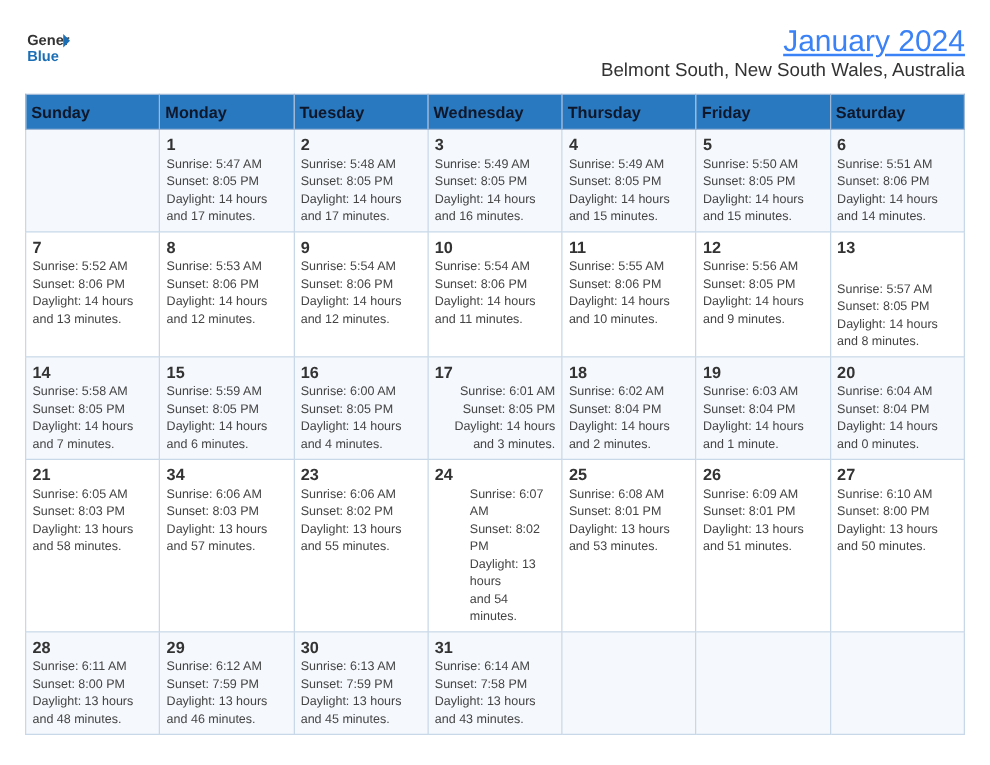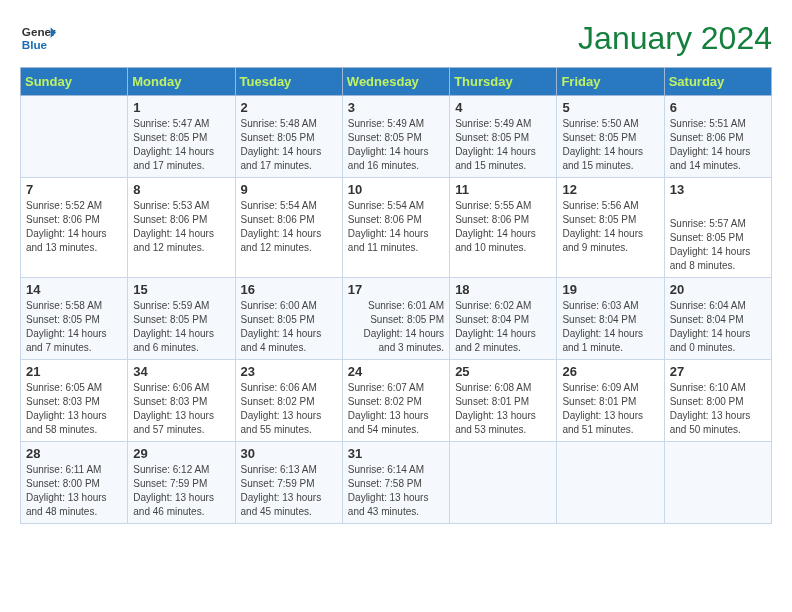--- a/index.html
+++ b/index.html
@@ -22,36 +22,37 @@
       gap: 4px;
     }
     .logo-icon {
       width: 36px;
       height: 36px;
     }
     .title-block {
       text-align: right;
     }
     .month-title {
-      font-size: 32px;
+      font-size: 24px;
       font-weight: normal;
-      color: #15803d;
+      color: #3b82f6;
+      text-decoration: underline;
     }
     .subtitle {
       font-size: 15px;
       color: #333;
     }
     table {
       width: 100%;
       border-collapse: collapse;
       table-layout: fixed;
     }
     thead tr th {
       background-color: #2979c0;
-      color: #bef264;
+      color: #0f172a;
       font-size: 13px;
       font-weight: bold;
       padding: 6px 4px;
       text-align: left;
       border: 1px solid #a0b8d8;
     }
     tbody tr td {
       border: 1px solid #c8d8e8;
       vertical-align: top;
       padding: 4px 5px;
@@ -83,20 +84,21 @@
 <div class="header">
   <div class="logo">
     <svg class="logo-icon" viewBox="0 0 40 40" xmlns="http://www.w3.org/2000/svg">
       <text x="2" y="18" font-size="13" font-weight="bold" fill="#333" font-family="Arial">General</text>
       <text x="2" y="32" font-size="13" font-weight="bold" fill="#1a6eb5" font-family="Arial">Blue</text>
       <polygon points="34,8 40,14 34,20" fill="#1a6eb5"></polygon>
     </svg>
   </div>
   <div class="title-block">
     <div class="month-title">January 2024</div>
+    <div class="subtitle">Belmont South, New South Wales, Australia</div>
   </div>
 </div>
 
 <table>
   <thead>
     <tr>
     <th>Sunday</th>
         <th>Monday</th>
         <th>Tuesday</th>
         <th>Wednesday</th>
@@ -270,21 +272,21 @@
         </td>
         <td>
           <span class="day-number">23</span>
           <div class="day-info" style="white-space: pre-line;">Sunrise: 6:06 AM
 Sunset: 8:02 PM
 Daylight: 13 hours
 and 55 minutes.</div>
         </td>
         <td>
           <span class="day-number">24</span>
-          <div class="day-info" style="white-space: pre-line;">Sunrise: 6:07 AM
+          <div class="day-info" style="white-space: pre-line; margin-left: 28px;">Sunrise: 6:07 AM
 Sunset: 8:02 PM
 Daylight: 13 hours
 and 54 minutes.</div>
         </td>
         <td>
           <span class="day-number">25</span>
           <div class="day-info" style="white-space: pre-line;">Sunrise: 6:08 AM
 Sunset: 8:01 PM
 Daylight: 13 hours
 and 53 minutes.</div>

